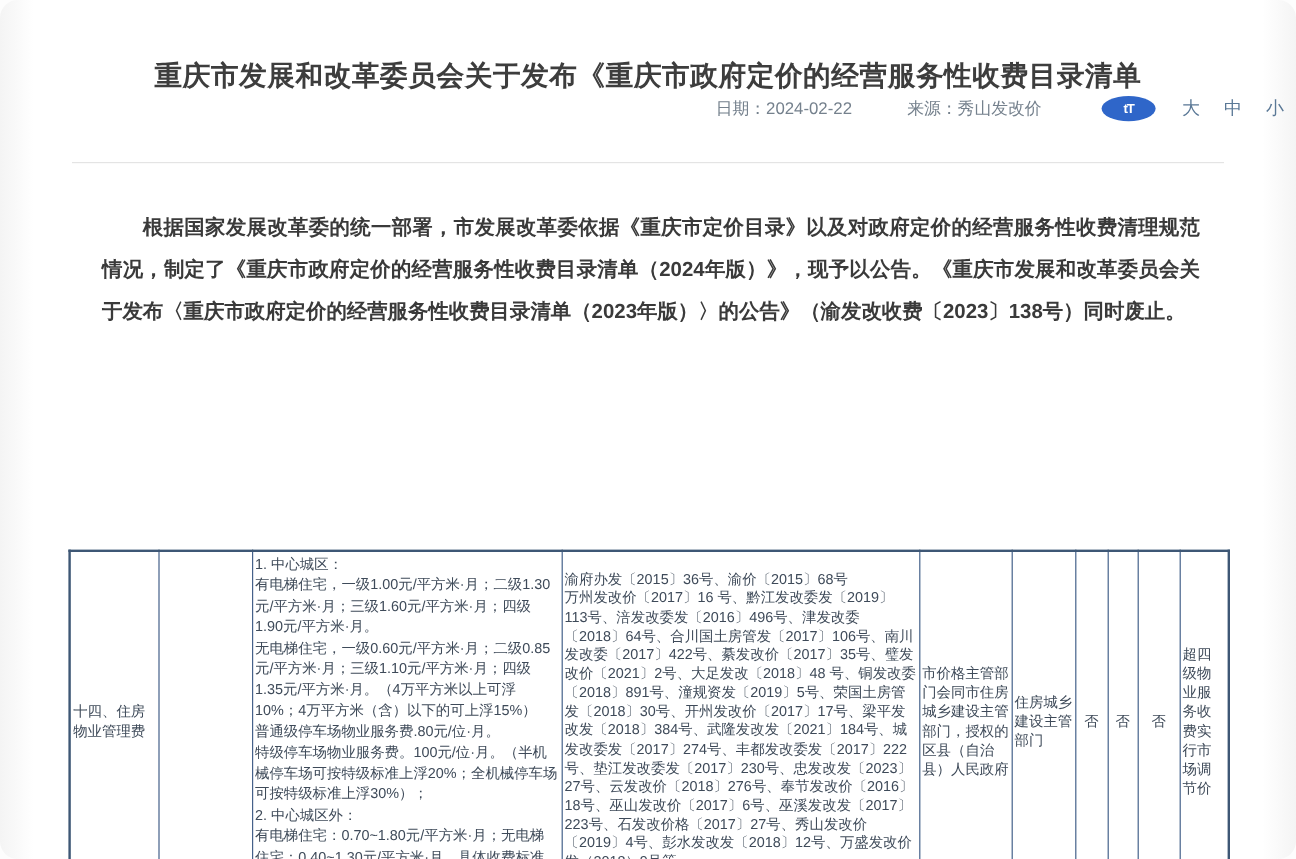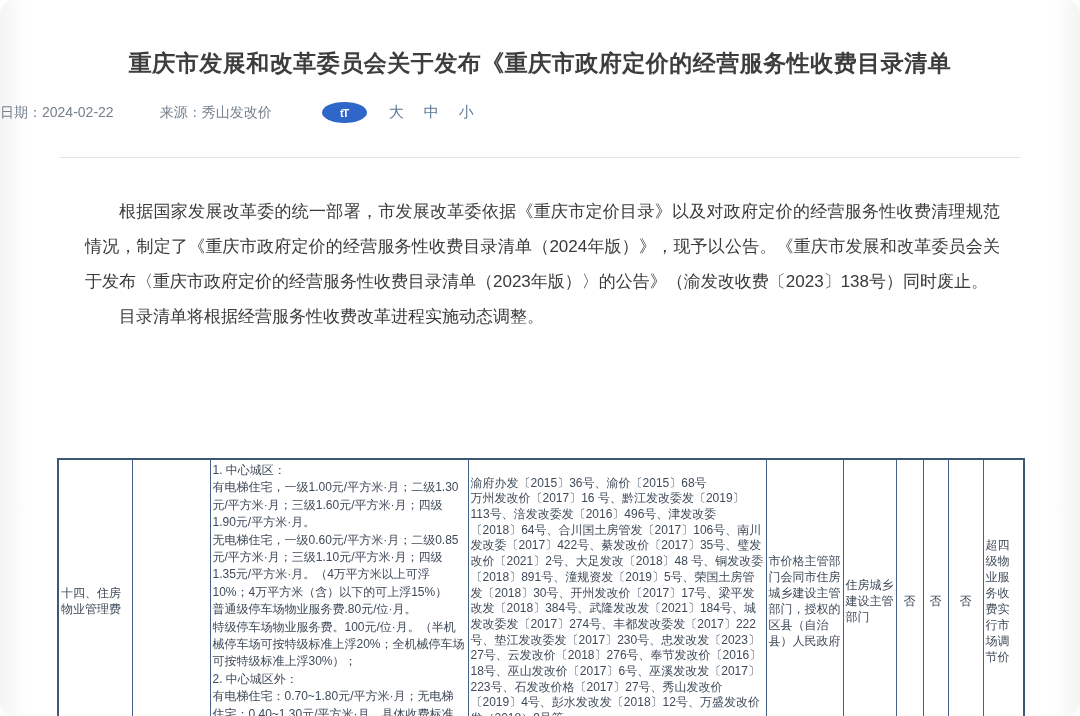--- a/index.html
+++ b/index.html
@@ -20,23 +20,22 @@
   .title {
     padding-top: 46px;
     text-align: center;
     font-size: 23px;
     line-height: 34px;
     font-weight: 700;
     color: #3d3d3d;
     letter-spacing: 0.5px;
   }
   .meta-row {
-    margin-top: 22px;
     display: flex;
-    justify-content: flex-start;
+    justify-content: flex-end;
     align-items: center;
     font-size: 14px;
     color: #75818d;
   }
   .meta-row .date { margin-right: 46px; }
   .meta-row .source { margin-right: 50px; }
   .font-controls { display: flex; align-items: center; }
   .font-icon {
     width: 45px; height: 21px;
     border-radius: 50%;
@@ -63,21 +62,21 @@
     border-top: 1px solid #e4e4e4;
   }
   
   .article {
     margin: 36px 80px 0 85px;
     font-size: 17px;
     line-height: 35px;
     color: #3a3a3a;
     text-align: justify;
   }
-  .article p { text-indent: 2em; }
+  .article p { text-indent: 2em; font-weight: bold; }
   .article p + p { margin-top: 0; }
   
   .fee-table-wrap {
     position: absolute;
     left: 57px; top: 458px;
     width: 966px;
   }
   table.fee-table {
     width: 966px;
     table-layout: fixed;
@@ -121,21 +120,20 @@
       <button class="font-size-btn">大</button>
       <button class="font-size-btn">中</button>
       <button class="font-size-btn">小</button>
     </div>
   </div>
 
   <div class="divider"></div>
 
   <div class="article">
     <p>根据国家发展改革委的统一部署，市发展改革委依据《重庆市定价目录》以及对政府定价的经营服务性收费清理规范情况，制定了《重庆市政府定价的经营服务性收费目录清单（2024年版）》，现予以公告。《重庆市发展和改革委员会关于发布〈重庆市政府定价的经营服务性收费目录清单（2023年版）〉的公告》（渝发改收费〔2023〕138号）同时废止。</p>
-    <p>目录清单将根据经营服务性收费改革进程实施动态调整。</p>
   </div>
 
   <div class="fee-table-wrap">
     <table class="fee-table">
       <colgroup>
         <col style="width:74px">
         <col style="width:78px">
         <col style="width:258px">
         <col style="width:298px">
         <col style="width:77px">

